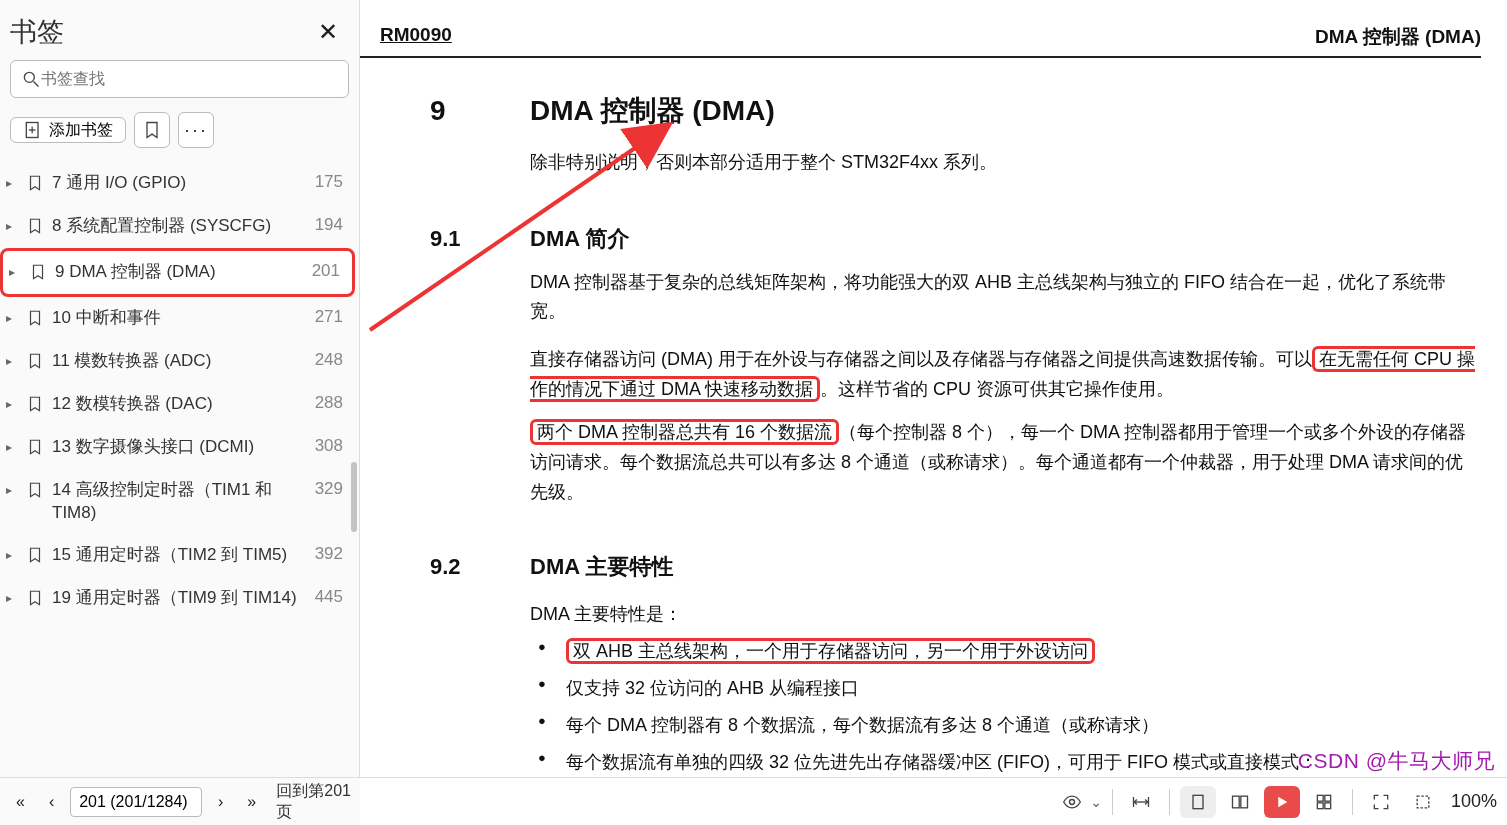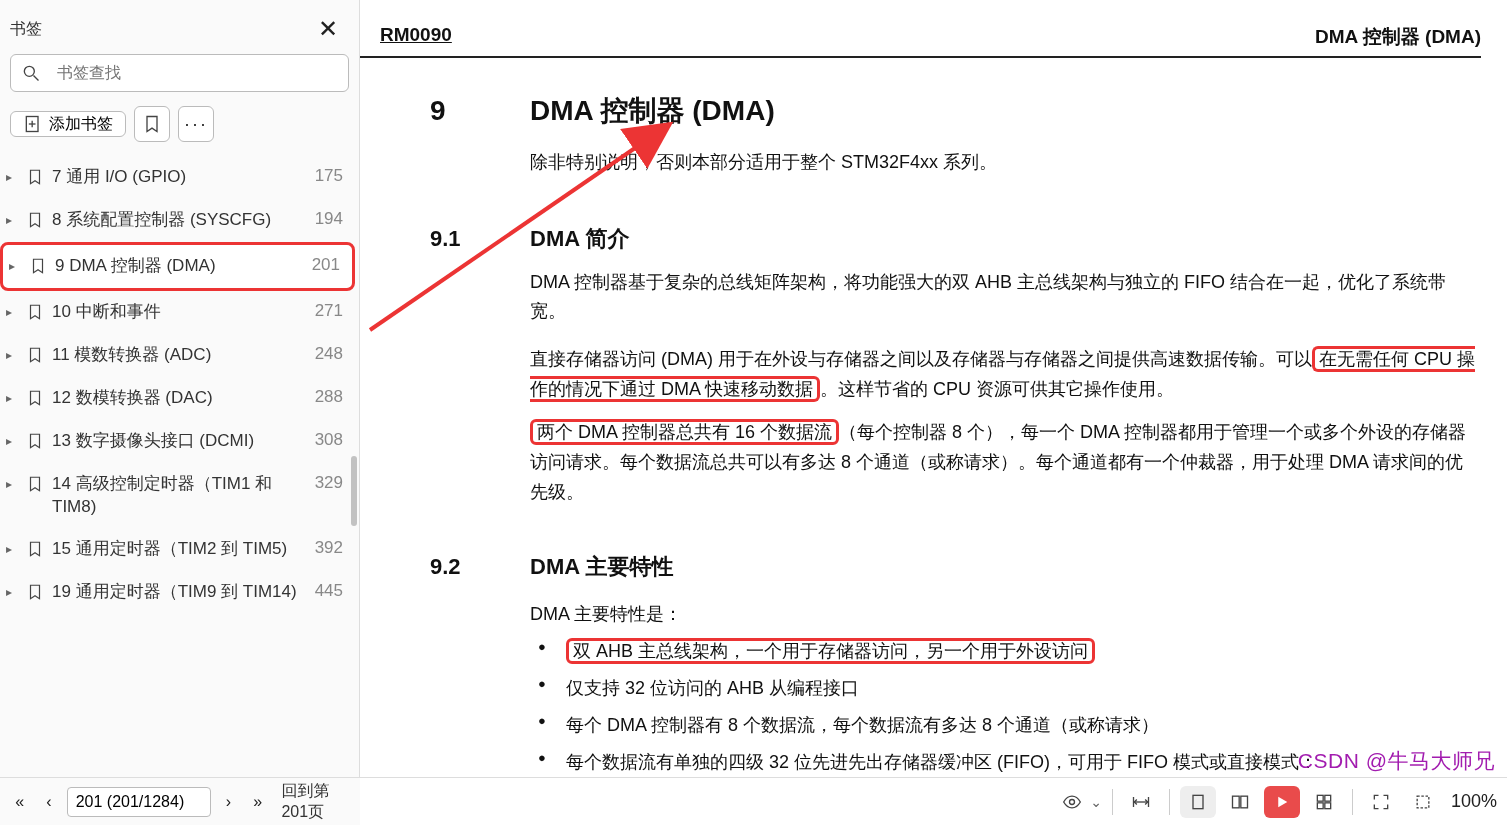--- a/index.html
+++ b/index.html
@@ -2,23 +2,23 @@
 <html><head>
 <meta charset="utf-8">
 <style>
 * { margin:0; padding:0; box-sizing:border-box; }
 html,body { width:1507px; height:825px; font-family:"Segoe UI",Arial,"Microsoft YaHei",sans-serif; overflow:hidden; background:#fff; color:#202020; }
 .app { display:flex; height:100%; position:relative; }
 
 
 .sidebar { width:360px; height:100%; border-right:1px solid #ddd; display:flex; flex-direction:column; background:#fafafa; }
 .sb-header { display:flex; align-items:center; justify-content:space-between; padding:14px 16px 10px 10px; }
-.sb-title { font-size:16px; color:#333; }
+.sb-title { font-size:27px; color:#333; }
 .search-wrap { padding:0 10px 10px; }
-.search-box { width:100%; height:38px; border:1px solid #bbb; border-radius:6px; display:flex; align-items:center; padding:0 10px; background:#fff;gap:16px; }
+.search-box { width:100%; height:38px; border:1px solid #bbb; border-radius:6px; display:flex; align-items:center; padding:0 10px; background:#fff; }
 .search-box input { flex:1; border:none; outline:none; font-size:16px; background:transparent; }
 .tools { display:flex; align-items:center; gap:8px; padding:4px 10px 14px; }
 .btn-add { height:26px; border:1px solid #bbb; border-radius:6px; padding:0 12px; display:flex; align-items:center; gap:6px; font-size:16px; background:#fff; cursor:pointer; }
 .icon-btn { width:36px; height:36px; border:1px solid #bbb; border-radius:6px; display:flex; align-items:center; justify-content:center; font-size:18px; background:#fff; cursor:pointer; }
 
 .bm-list { flex:1; overflow:auto; padding-right:4px; position:relative; }
 .bm-item { display:flex; align-items:flex-start; padding:10px 12px 10px 6px; gap:8px; font-size:17px; color:#333; cursor:pointer; position:relative; border-radius:4px; }
 .bm-item .caret { width:12px; color:#666; font-size:12px; margin-top:4px; }
 .bm-item .bm-icon { width:18px; height:22px; display:flex; align-items:center; justify-content:center; }
 .bm-item .bm-label { flex:1; line-height:1.35; }
@@ -44,21 +44,21 @@
 .body-text li { padding-left:36px; position:relative; margin-bottom:8px; line-height:1.6; }
 .body-text li::before { content:"●"; position:absolute; left:8px; top:0; font-size:13px; }
 .hl-inline { border:3px solid #ec3434; border-radius:6px; padding:0 4px; }
 
 
 .arrow-svg { position:absolute; top:0; left:0; pointer-events:none; z-index:5; }
 
 
 .status-left { position:absolute; bottom:0; left:0; width:360px; height:48px; border-top:1px solid #ddd; display:flex; align-items:center; gap:6px; padding:0 8px; background:#fafafa; font-size:16px; }
 .sq { width:30px; height:30px; display:flex; align-items:center; justify-content:center; border-radius:4px; cursor:pointer; }
-.pg-input { width:144px; height:30px; border:1px solid #bbb; border-radius:4px; padding:0 8px; font-size:16px; }
+.pg-input { width:132px; height:30px; border:1px solid #bbb; border-radius:4px; padding:0 8px; font-size:16px; }
 .status-text { margin-left:6px; color:#333; }
 
 .status-right { position:absolute; bottom:0; left:360px; right:0; height:48px; border-top:1px solid #ddd; display:flex; align-items:center; justify-content:flex-end; gap:6px; padding:0 10px; background:#fff; font-size:18px; }
 .rbtn { width:36px; height:32px; border-radius:6px; display:flex; align-items:center; justify-content:center; cursor:pointer; color:#333; }
 .rbtn.accent { background:#e94b4b; color:#fff; }
 .divider { width:1px; height:26px; background:#ccc; margin:0 4px; }
 .zoom-text { font-size:18px; margin-left:4px; }
 
 .watermark { position:absolute; right:12px; bottom:50px; color:#a21caf; font-size:21px; letter-spacing:.5px; }
 

